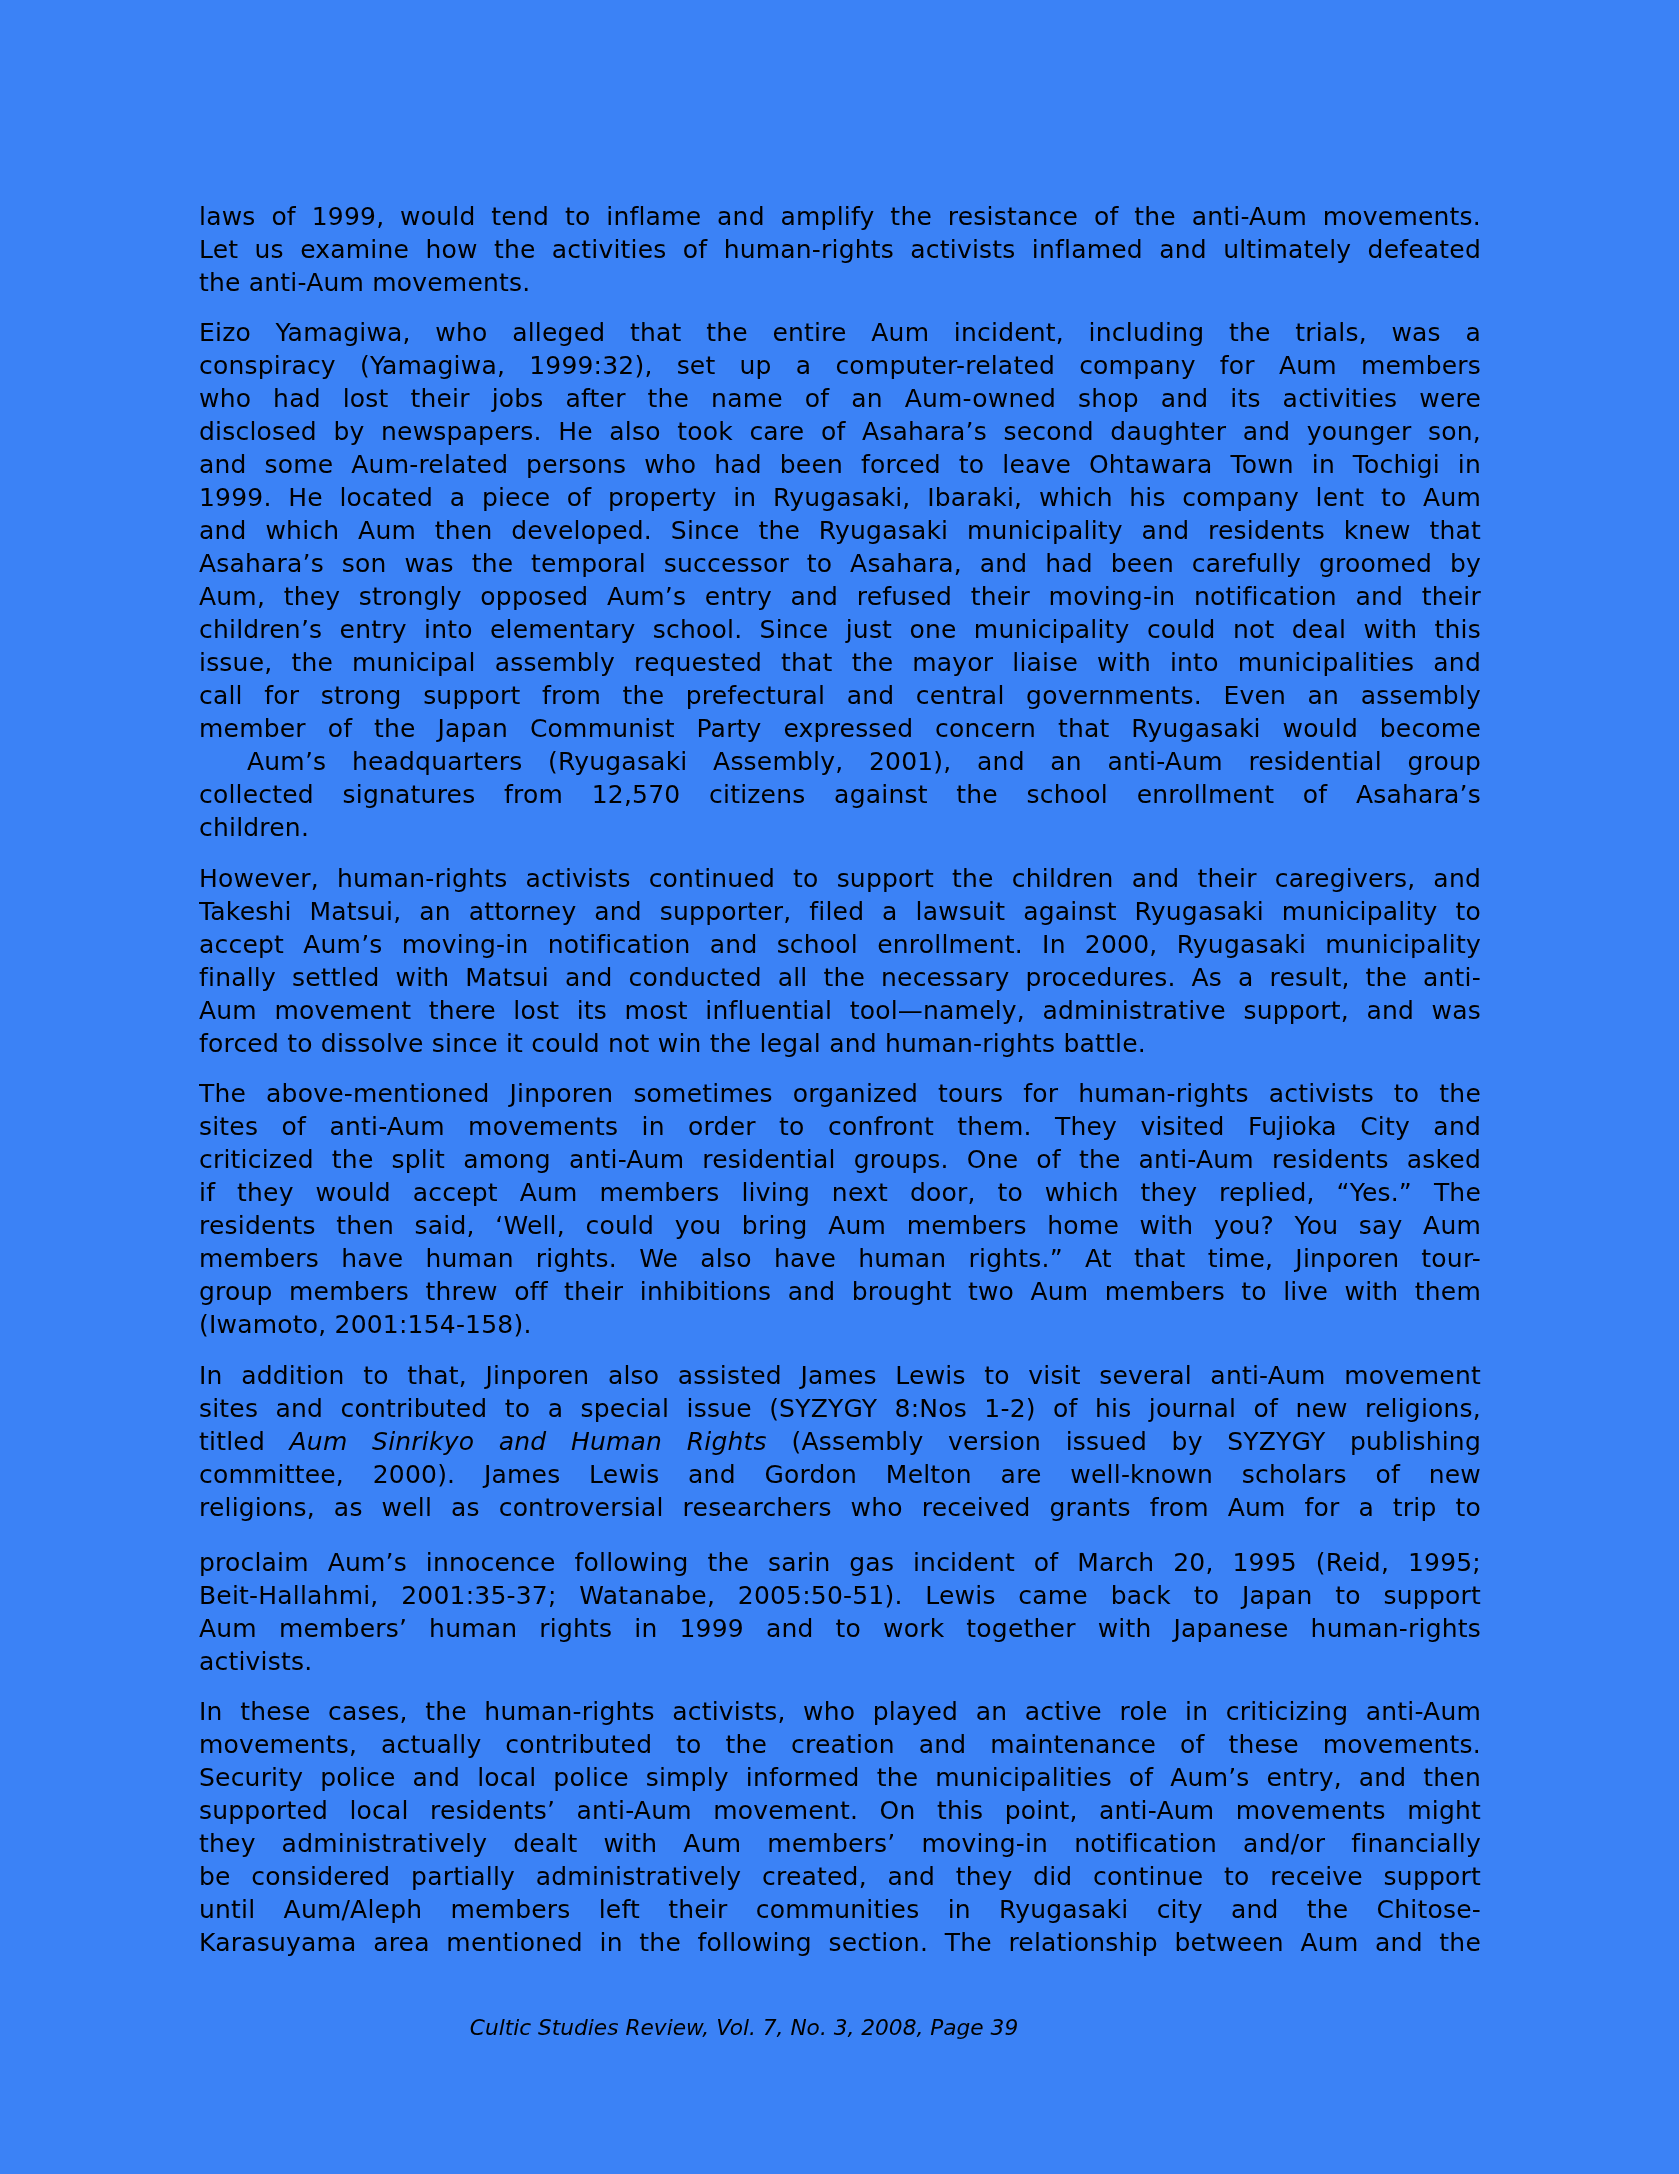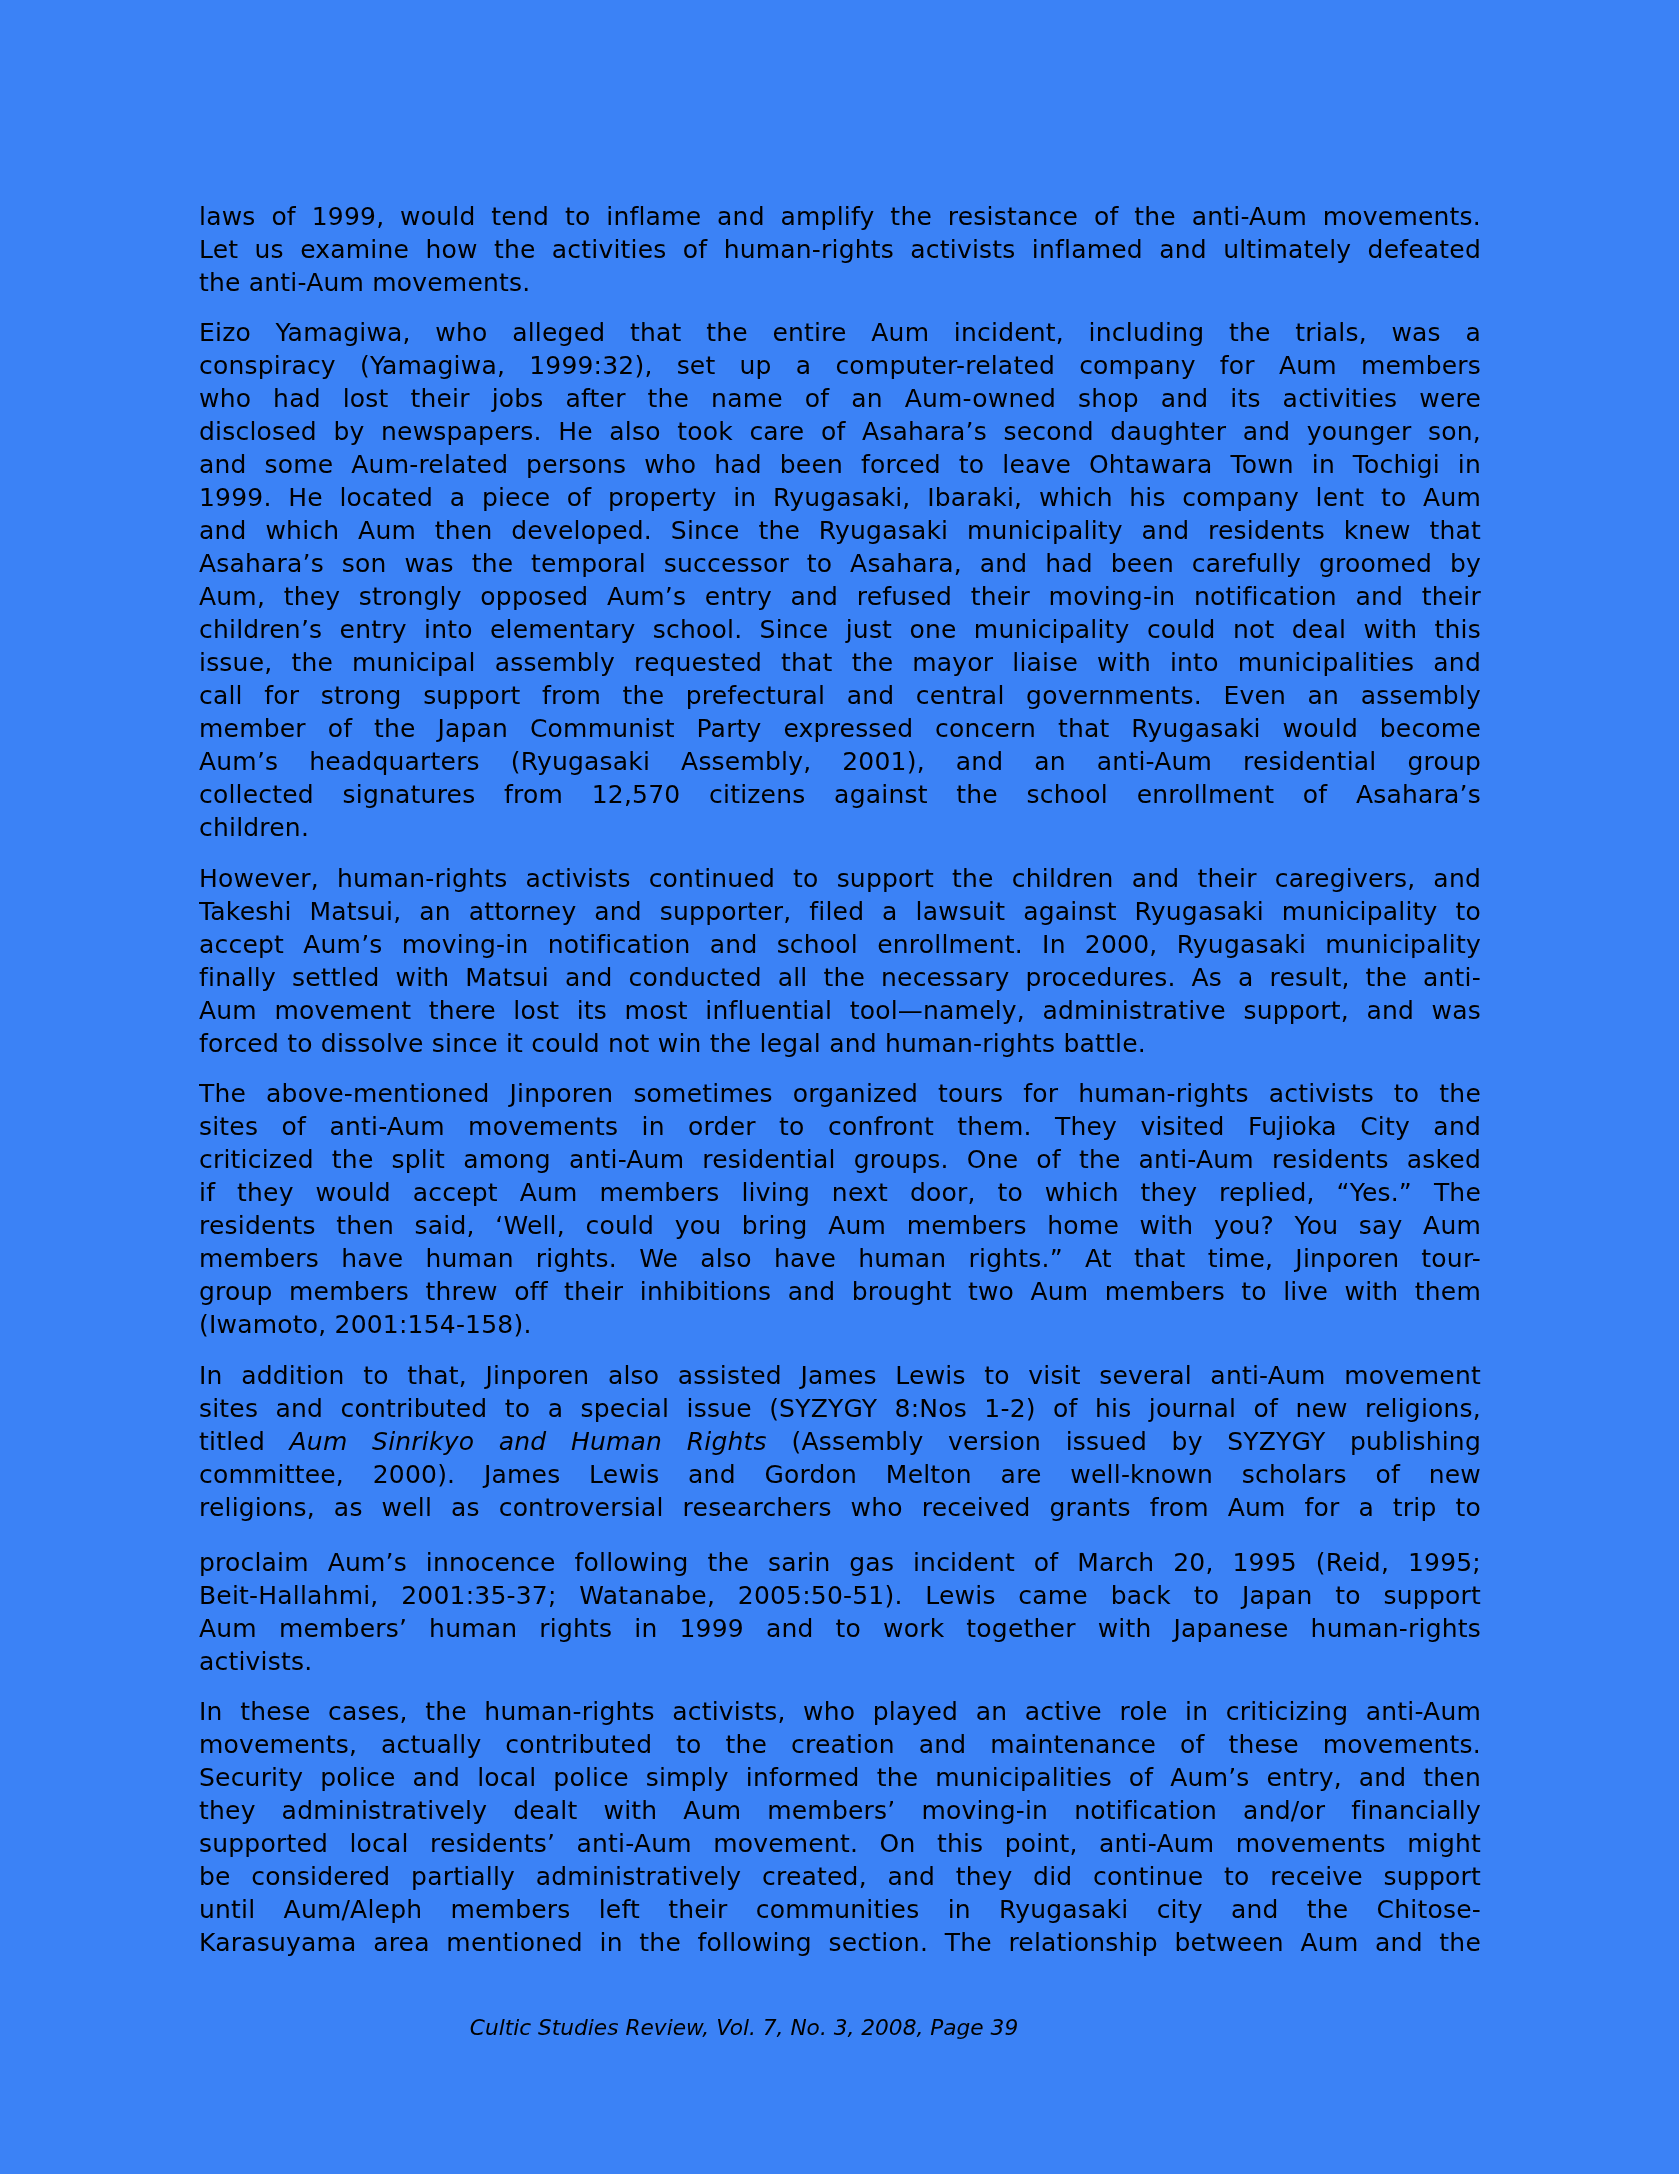--- a/index.html
+++ b/index.html
@@ -84,21 +84,21 @@
       <span class="line" style="white-space: normal; overflow: hidden;">disclosed by newspapers. He also took care of Asahara’s second daughter and younger son,</span>
       <span class="line" style="white-space: normal; overflow: hidden;">and some Aum-related persons who had been forced to leave Ohtawara Town in Tochigi in</span>
       <span class="line" style="white-space: normal; overflow: hidden;">1999. He located a piece of property in Ryugasaki, Ibaraki, which his company lent to Aum</span>
       <span class="line" style="white-space: normal; overflow: hidden;">and which Aum then developed. Since the Ryugasaki municipality and residents knew that</span>
       <span class="line" style="white-space: normal; overflow: hidden;">Asahara’s son was the temporal successor to Asahara, and had been carefully groomed by</span>
       <span class="line" style="white-space: normal; overflow: hidden;">Aum, they strongly opposed Aum’s entry and refused their moving-in notification and their</span>
       <span class="line" style="white-space: normal; overflow: hidden;">children’s entry into elementary school. Since just one municipality could not deal with this</span>
       <span class="line" style="white-space: normal; overflow: hidden;">issue, the municipal assembly requested that the mayor liaise with into municipalities and</span>
       <span class="line" style="white-space: normal; overflow: hidden;">call for strong support from the prefectural and central governments. Even an assembly</span>
       <span class="line" style="white-space: normal; overflow: hidden;">member of the Japan Communist Party expressed concern that Ryugasaki would become</span>
-      <span class="line" style="white-space: normal; overflow: hidden;">Aum’s headquarters (Ryugasaki Assembly, 2001), and an anti-Aum residential group</span>
+      <span class="line" style="white-space: normal; overflow: hidden; margin-left: 48px;">Aum’s headquarters (Ryugasaki Assembly, 2001), and an anti-Aum residential group</span>
       <span class="line" style="white-space: normal; overflow: hidden;">collected signatures from 12,570 citizens against the school enrollment of Asahara’s</span>
       <span class="line last">children.</span>
     </p>
 
     <p class="para">
       <span class="line" style="white-space: normal; overflow: hidden;">However, human-rights activists continued to support the children and their caregivers, and</span>
       <span class="line" style="white-space: normal; overflow: hidden;">Takeshi Matsui, an attorney and supporter, filed a lawsuit against Ryugasaki municipality to</span>
       <span class="line" style="white-space: normal; overflow: hidden;">accept Aum’s moving-in notification and school enrollment. In 2000, Ryugasaki municipality</span>
       <span class="line" style="white-space: normal; overflow: hidden;">finally settled with Matsui and conducted all the necessary procedures. As a result, the anti-</span>
       <span class="line" style="white-space: normal; overflow: hidden;">Aum movement there lost its most influential tool—namely, administrative support, and was</span>
@@ -125,22 +125,22 @@
       <span class="line" style="white-space: normal; overflow: hidden; margin-top: 22px;">proclaim Aum’s innocence following the sarin gas incident of March 20, 1995 (Reid, 1995;</span>
       <span class="line" style="white-space: normal; overflow: hidden;">Beit-Hallahmi, 2001:35-37; Watanabe, 2005:50-51). Lewis came back to Japan to support</span>
       <span class="line" style="white-space: normal; overflow: hidden;">Aum members’ human rights in 1999 and to work together with Japanese human-rights</span>
       <span class="line last">activists.</span>
     </p>
 
     <p class="para">
       <span class="line" style="white-space: normal; overflow: hidden;">In these cases, the human-rights activists, who played an active role in criticizing anti-Aum</span>
       <span class="line" style="white-space: normal; overflow: hidden;">movements, actually contributed to the creation and maintenance of these movements.</span>
       <span class="line" style="white-space: normal; overflow: hidden;">Security police and local police simply informed the municipalities of Aum’s entry, and then</span>
+      <span class="line" style="white-space: normal; overflow: hidden;">supported local residents’ anti-Aum movement. On this point, anti-Aum movements might</span>
       <span class="line" style="white-space: normal; overflow: hidden;">they administratively dealt with Aum members’ moving-in notification and/or financially</span>
-      <span class="line" style="white-space: normal; overflow: hidden;">supported local residents’ anti-Aum movement. On this point, anti-Aum movements might</span>
       <span class="line" style="white-space: normal; overflow: hidden;">be considered partially administratively created, and they did continue to receive support</span>
       <span class="line" style="white-space: normal; overflow: hidden;">until Aum/Aleph members left their communities in Ryugasaki city and the Chitose-</span>
       <span class="line" style="white-space: normal; overflow: hidden;">Karasuyama area mentioned in the following section. The relationship between Aum and the</span>
     </p>
 
   </div>
 
   <div class="footer">Cultic Studies Review, Vol. 7, No. 3, 2008, Page 39</div>
 </div>
 

